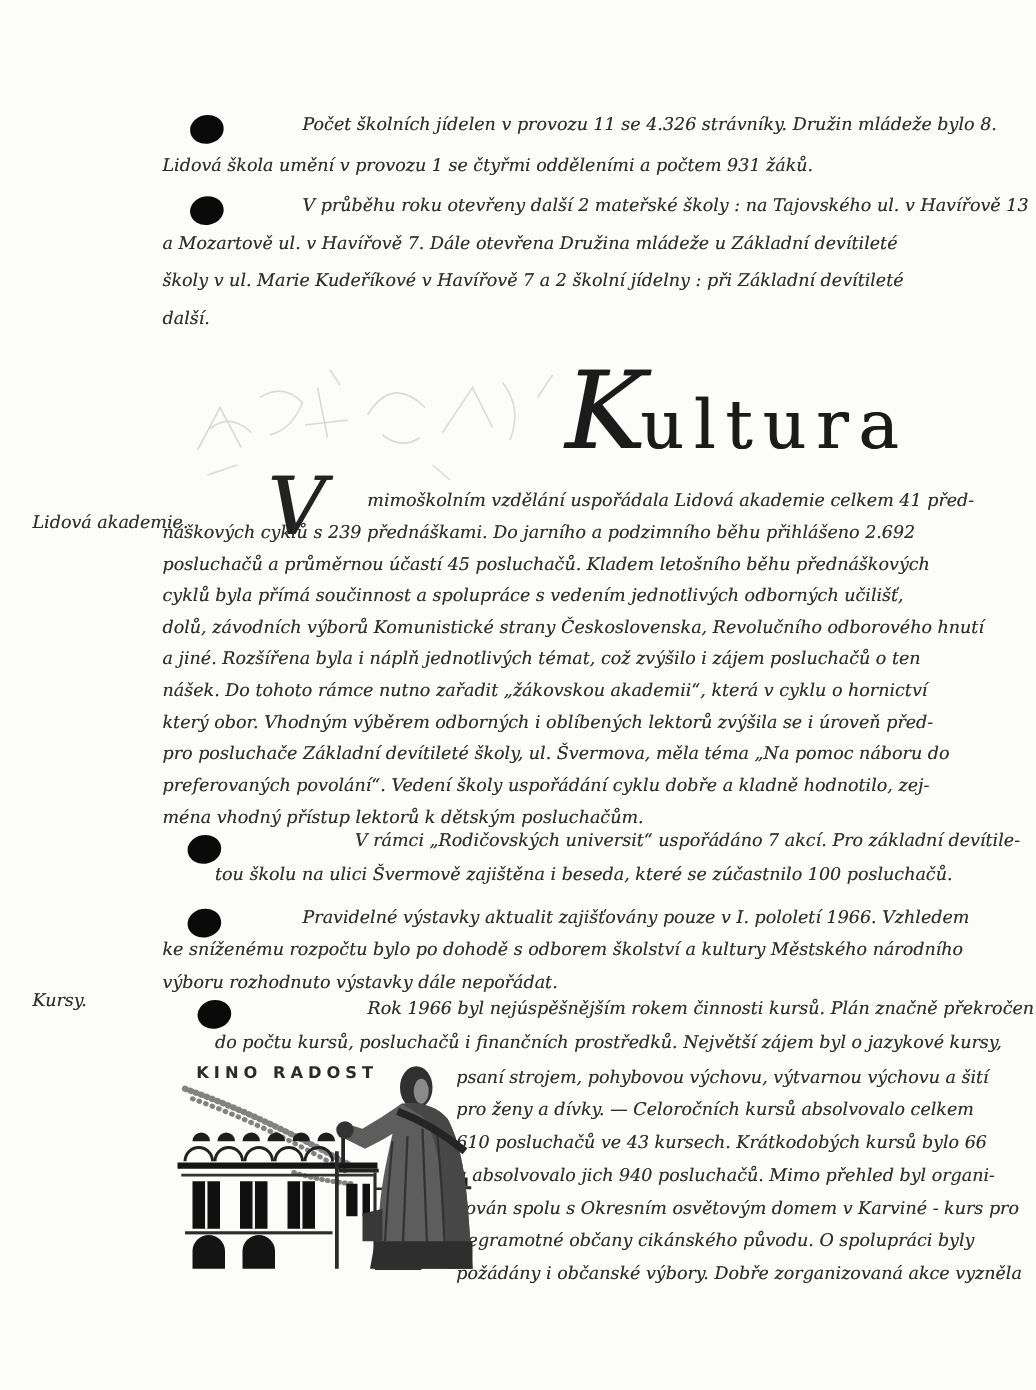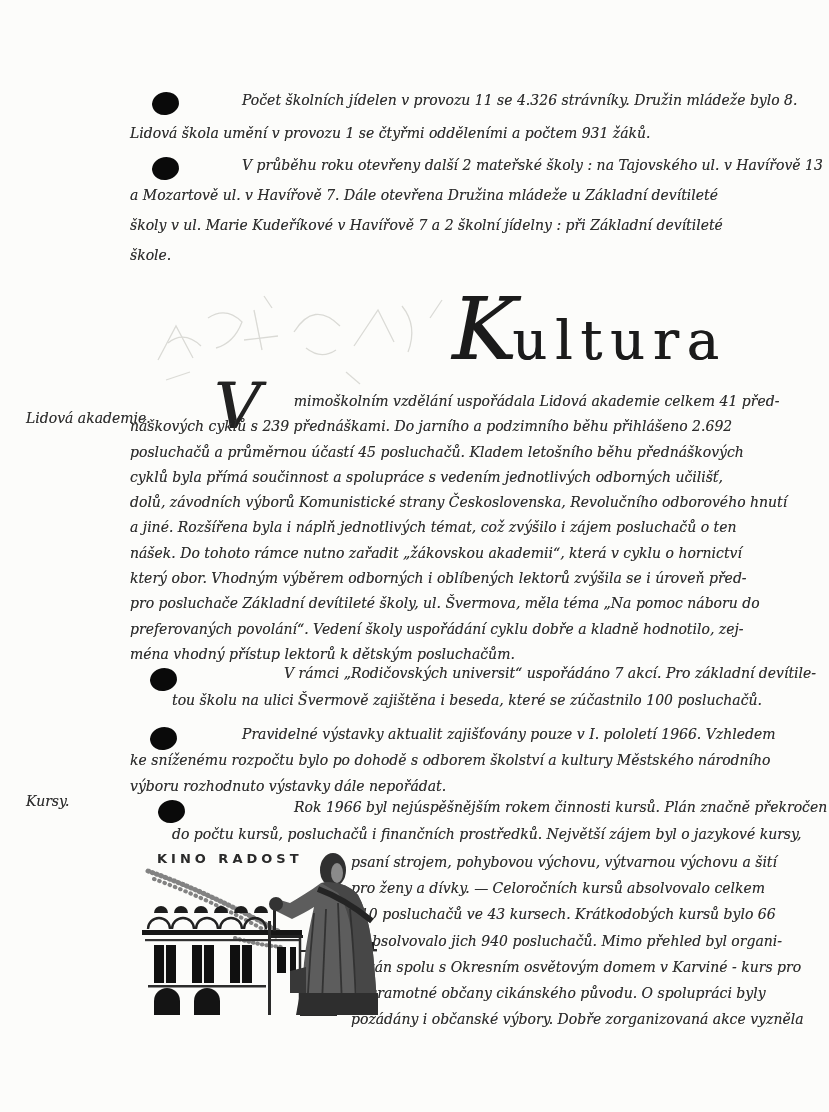--- a/index.html
+++ b/index.html
@@ -78,21 +78,21 @@
   <div class="para lh33 indent-bullet" style="left:130px;top:84px;">
       <div class="line">Počet školních jídelen v provozu 11 se 4.326 strávníky. Družin mládeže bylo 8.</div>
       <div class="line">Lidová škola umění v provozu 1 se čtyřmi odděleními a počtem 931 žáků.</div>
     </div>
 
   <div class="bullet" style="left:152px;top:157px;"></div>
   <div class="para lh30 indent-bullet" style="left:130px;top:150px;">
       <div class="line">V průběhu roku otevřeny další 2 mateřské školy : na Tajovského ul. v Havířově 13</div>
       <div class="line">a Mozartově ul. v Havířově 7. Dále otevřena Družina mládeže u Základní devítileté</div>
       <div class="line">školy  v ul. Marie Kudeříkové v Havířově 7 a 2 školní jídelny : při Základní devítileté</div>
-      <div class="line">škole.</div>
+      <div class="line">další.</div>
     </div>
 
   <svg style="left:146px;top:288px;" width="330" height="105" viewBox="0 0 330 105">
     <g fill="none" stroke="#d7d7d2" stroke-width="1.3" opacity="0.9">
       <path d="M12,72 L30,38 L47,70"></path>
       <path d="M22,55 Q38,42 55,58"></path>
       <path d="M62,30 Q80,18 96,34 Q88,55 70,60"></path>
       <path d="M108,22 L116,62"></path>
       <path d="M98,52 L132,48"></path>
       <path d="M118,8 L126,20"></path>
@@ -139,21 +139,21 @@
       <div class="line">ke sníženému rozpočtu bylo po dohodě s odborem školství a kultury Městského národního</div>
       <div class="line">výboru rozhodnuto výstavky dále nepořádat.</div>
     </div>
 
   <div class="margin-note" style="top:793px;">Kursy.</div>
   <div class="bullet" style="left:158px;top:800px;"></div>
   <div class="para lh27 indent-course" style="left:130px;top:794px;">
       <div class="line">Rok 1966 byl nejúspěšnějším rokem činnosti kursů. Plán značně překročen co</div>
       <div class="line">do počtu kursů, posluchačů i finančních prostředků. Největší zájem byl o jazykové kursy,</div>
     </div>
-  <div class="para lh26" style="left:351px;top:849px;">
+  <div class="para lh26" style="left:365px;top:849px;">
       <div class="line">psaní strojem, pohybovou výchovu, výtvarnou výchovu a šití</div>
       <div class="line">pro ženy a dívky. — Celoročních kursů absolvovalo celkem</div>
       <div class="line">610 posluchačů ve 43 kursech. Krátkodobých kursů bylo 66</div>
       <div class="line">a absolvovalo jich 940 posluchačů. Mimo přehled byl organi-</div>
       <div class="line">zován spolu s Okresním osvětovým domem v Karviné - kurs pro</div>
       <div class="line">negramotné občany cikánského původu. O spolupráci byly</div>
       <div class="line">požádány i občanské výbory. Dobře zorganizovaná akce vyzněla</div>
     </div>
 
   <svg style="left:140px;top:843px;" width="272" height="178" viewBox="0 0 272 178">

